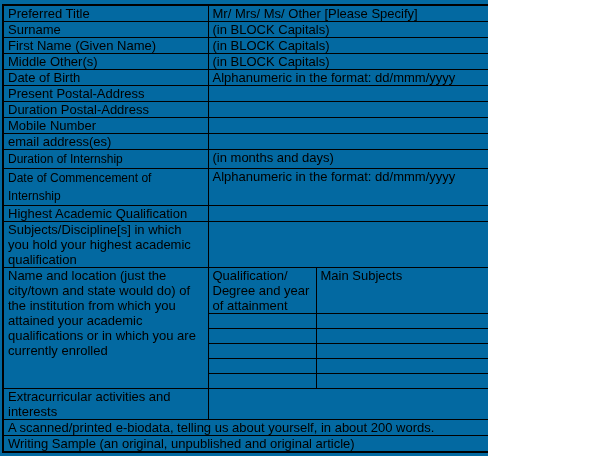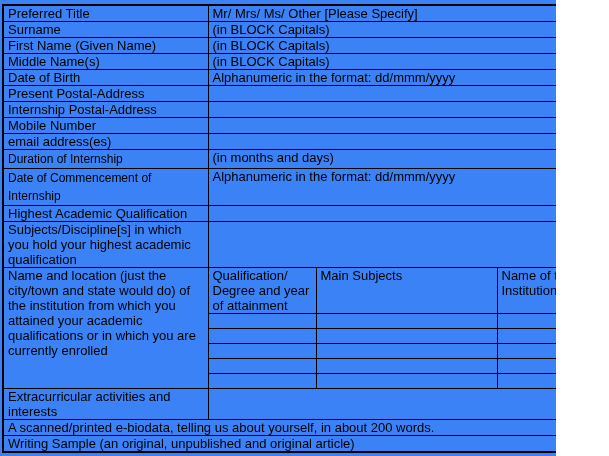--- a/index.html
+++ b/index.html
@@ -1,23 +1,23 @@
 <!DOCTYPE html>
 <html><head>
 <meta charset="utf-8">
 <style>
   html, body {
     margin: 0;
     padding: 0;
     background: #ffffff;
   }
   .sheet {
-    width: 556px;
+    width: 488px;
     height: 456px;
-    background: #3b82f6;
+    background: #0369a1;
     font-family: "Liberation Sans", "DejaVu Sans", sans-serif;
     font-size: 13px;
     color: #000000;
     overflow: hidden;
   }
   table.biodata {
     border-collapse: collapse;
     table-layout: fixed;
     width: 603px;
     margin: 4px 0 0 2px;
@@ -65,33 +65,33 @@
     </tr>
     <tr class="r-single">
       <td class="label">Surname</td>
       <td colspan="3">(in BLOCK Capitals)</td>
     </tr>
     <tr class="r-single">
       <td class="label">First Name (Given Name)</td>
       <td colspan="3">(in BLOCK Capitals)</td>
     </tr>
     <tr class="r-single">
-      <td class="label">Middle Name(s)</td>
+      <td class="label">Middle Other(s)</td>
       <td colspan="3">(in BLOCK Capitals)</td>
     </tr>
     <tr class="r-single">
       <td class="label">Date of Birth</td>
       <td colspan="3">Alphanumeric  in the format: dd/mmm/yyyy</td>
     </tr>
     <tr class="r-single">
       <td class="label">Present Postal-Address</td>
       <td colspan="3"></td>
     </tr>
     <tr class="r-single">
-      <td class="label">Internship Postal-Address</td>
+      <td class="label">Duration Postal-Address</td>
       <td colspan="3"></td>
     </tr>
     <tr class="r-single">
       <td class="label">Mobile Number</td>
       <td colspan="3"></td>
     </tr>
     <tr class="r-single">
       <td class="label">email address(es)</td>
       <td colspan="3"></td>
     </tr>

